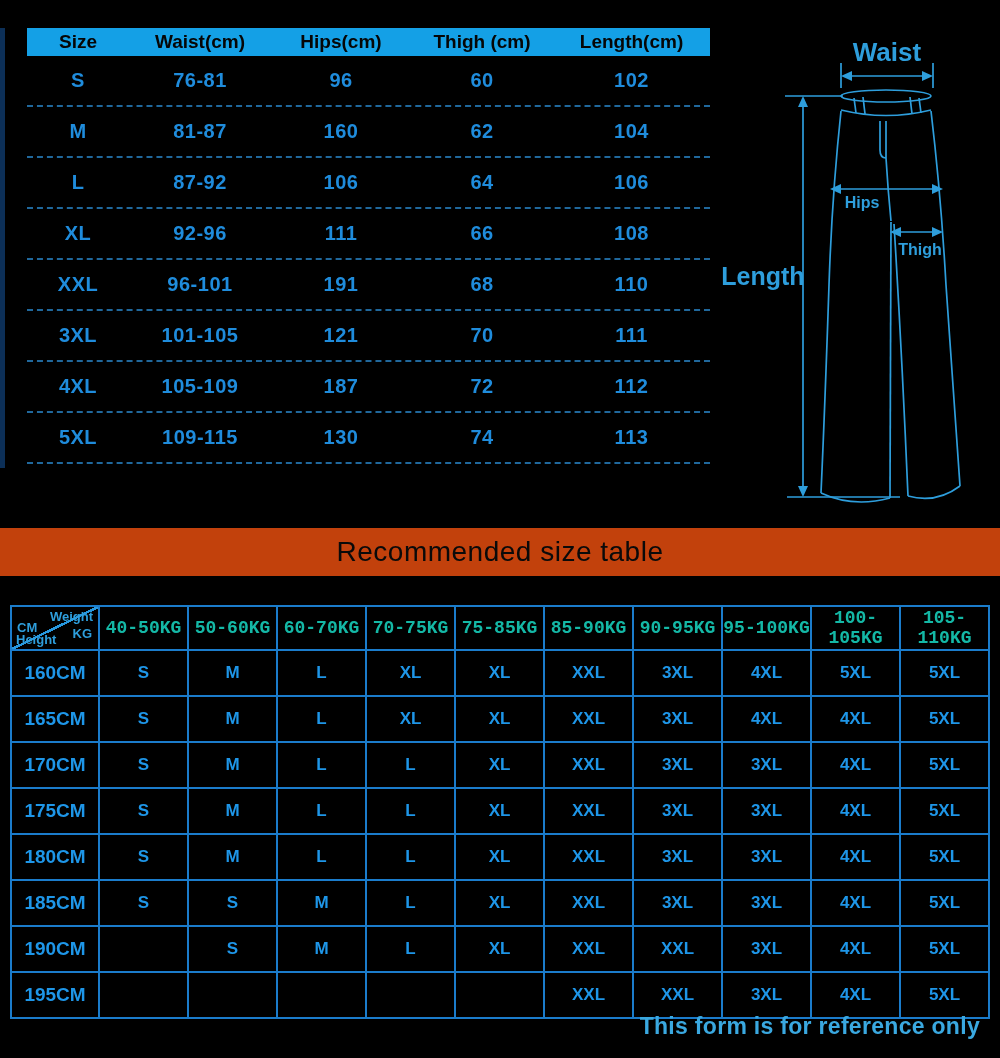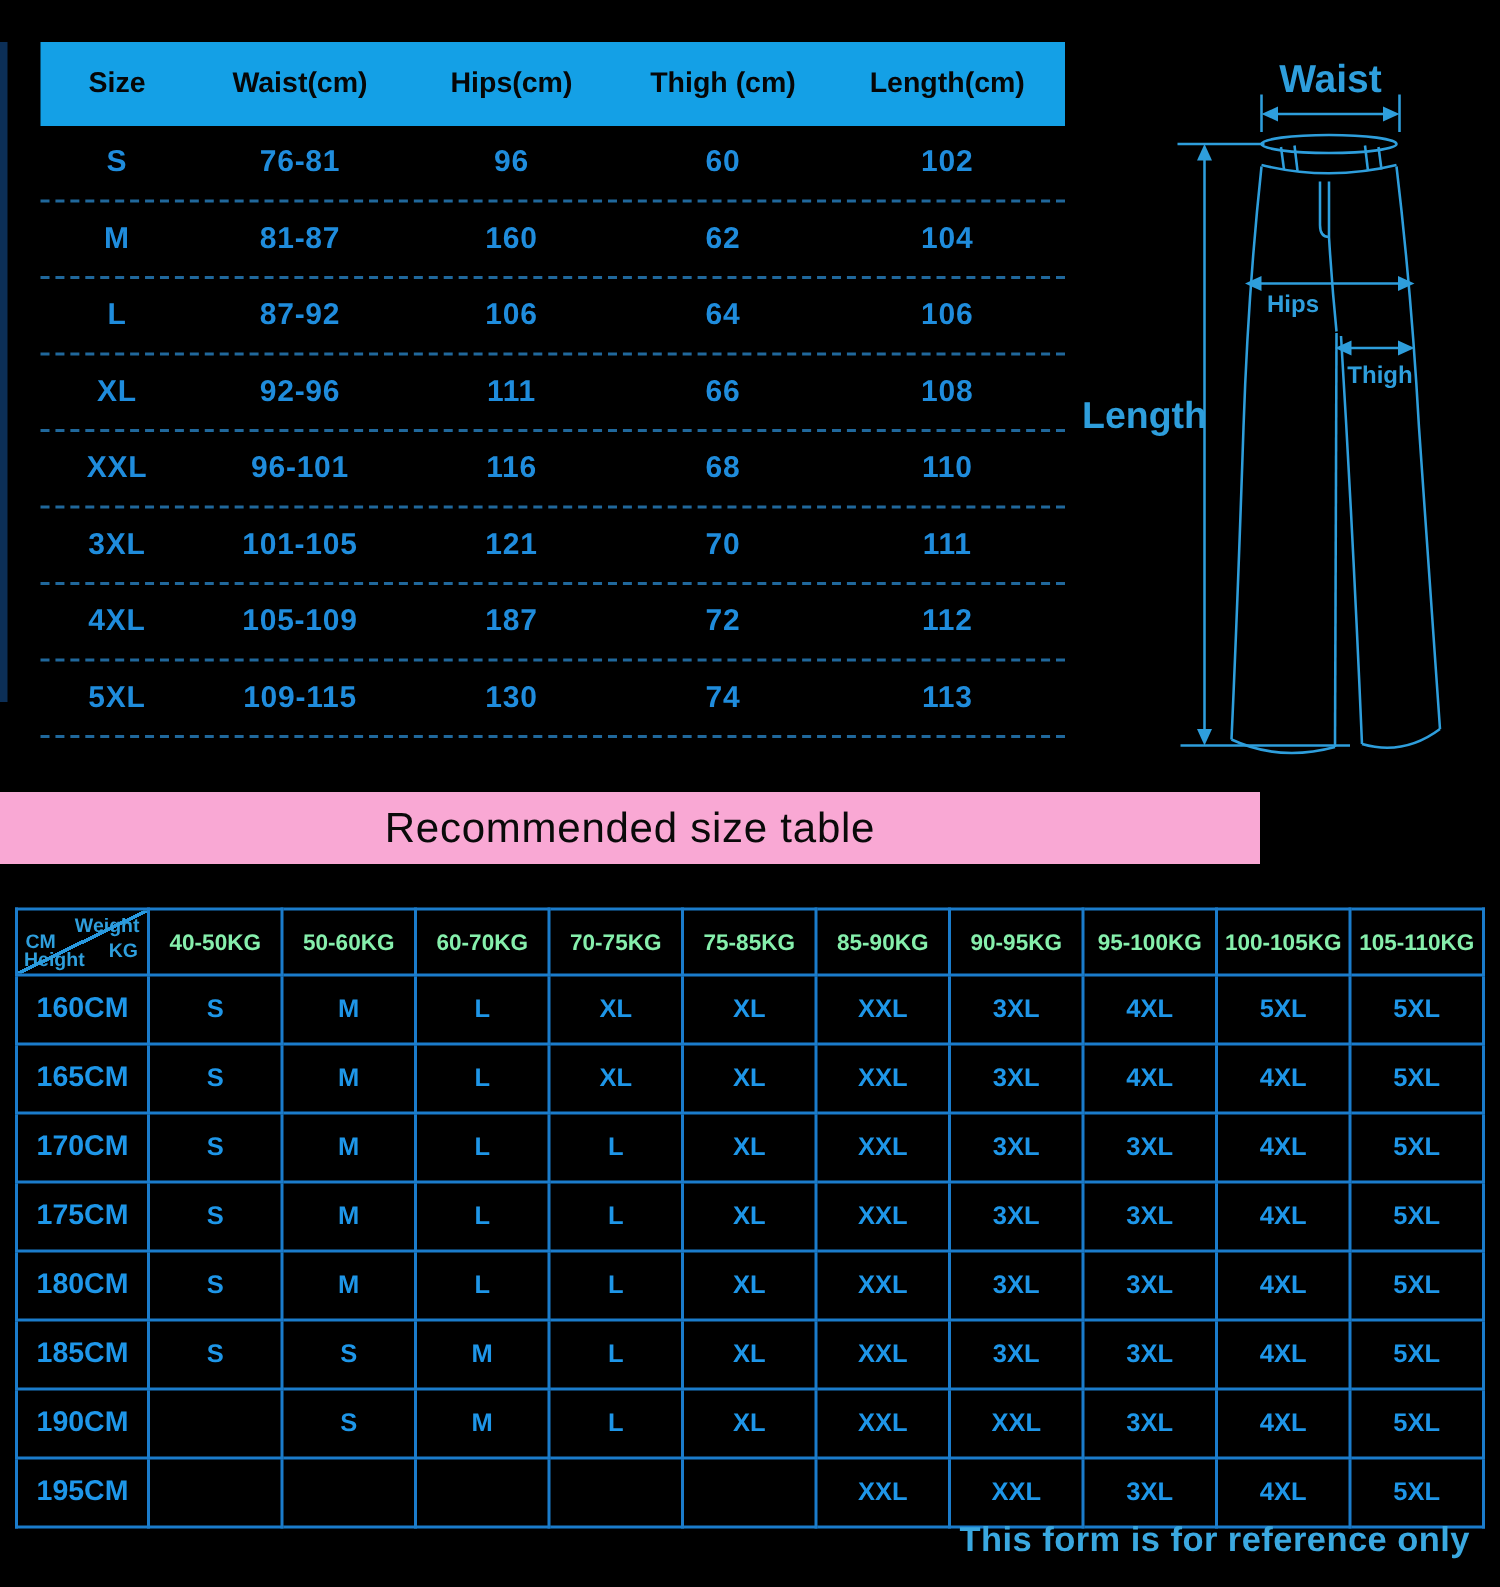--- a/index.html
+++ b/index.html
@@ -3,42 +3,42 @@
 <meta charset="utf-8">
 <style>
   html,body{margin:0;padding:0;background:#000;}
   .stage{position:relative;width:1000px;height:1058px;background:#000;
          font-family:"Liberation Sans",sans-serif;overflow:hidden;}
 
   
   .edge-sliver{position:absolute;left:0;top:28px;width:5px;height:440px;background:#0c2f57;}
   .size-table{position:absolute;left:27px;top:28px;width:683px;}
   .size-header{display:grid;grid-template-columns:102px 142px 140px 142px 157px;
-               background:#14a0e6;height:56px;align-items:center;}
+               background:#14a0e6;height:28px;align-items:center;}
   .size-hcell{color:#060606;font-weight:bold;font-size:19px;text-align:center;}
   .size-row{display:grid;grid-template-columns:102px 142px 140px 142px 157px;
             height:49px;align-items:center;border-bottom:2px dashed rgba(40,130,195,.8);}
   .size-cell{color:#1f8cdc;font-weight:bold;font-size:20px;text-align:center;letter-spacing:.5px;}
 
   
   .pants{position:absolute;left:710px;top:25px;width:290px;height:500px;}
   .pants text{fill:#2e9edc;font-family:"Liberation Sans",sans-serif;font-weight:bold;}
   .pants path,.pants line,.pants ellipse{stroke:#2e9edc;stroke-width:1.7;fill:none;}
   .pants polygon{fill:#2e9edc;stroke:none;}
 
   
-  .banner{position:absolute;left:0;top:528px;width:840px;height:48px;background:#f9a8d4;
+  .banner{position:absolute;left:0;top:528px;width:1000px;height:48px;background:#c2410c;
           display:flex;align-items:center;justify-content:center;}
   .banner-text{color:#0a0a0a;font-size:28px;letter-spacing:.5px;}
 
   
   .rec-table{position:absolute;left:10px;top:605px;width:980px;border-collapse:collapse;table-layout:fixed;}
   .rec-table td,.rec-table th{border:2px solid #1b7ccb;padding:0;text-align:center;vertical-align:middle;}
   .rec-table col.c0{width:88px;}
-  .rec-table th.weight{color:#86efac;font-size:15px;font-weight:bold;height:42px;}
+  .rec-table th.weight{color:#14b8a6;font-size:18px;font-weight:bold;height:42px;font-family:Liberation Mono, monospace;}
   .rec-table th.hgt{color:#1e96e8;font-size:19px;font-weight:bold;height:44px;}
   .rec-table td.sz{color:#1e96e8;font-size:17px;font-weight:bold;height:44px;}
   .corner{position:relative;height:42px;}
   .corner .diag{position:absolute;inset:0;
       background:linear-gradient(to bottom right,transparent calc(50% - 1.2px),
                  #2798df calc(50% - 1.2px),#2798df calc(50% + 1.2px),transparent calc(50% + 1.2px));}
   .corner span{position:absolute;color:#2e9edc;font-size:13px;font-weight:bold;line-height:1;}
   .corner .cw{top:3px;right:5px;}
   .corner .ckg{top:20px;right:6px;}
   .corner .ccm{top:14px;left:5px;}
@@ -87,21 +87,21 @@
         <div class="size-row">
           <div class="size-cell">XL</div>
           <div class="size-cell">92-96</div>
           <div class="size-cell">111</div>
           <div class="size-cell">66</div>
           <div class="size-cell">108</div>
         </div>
         <div class="size-row">
           <div class="size-cell">XXL</div>
           <div class="size-cell">96-101</div>
-          <div class="size-cell">116</div>
+          <div class="size-cell">191</div>
           <div class="size-cell">68</div>
           <div class="size-cell">110</div>
         </div>
         <div class="size-row">
           <div class="size-cell">3XL</div>
           <div class="size-cell">101-105</div>
           <div class="size-cell">121</div>
           <div class="size-cell">70</div>
           <div class="size-cell">111</div>
         </div>

